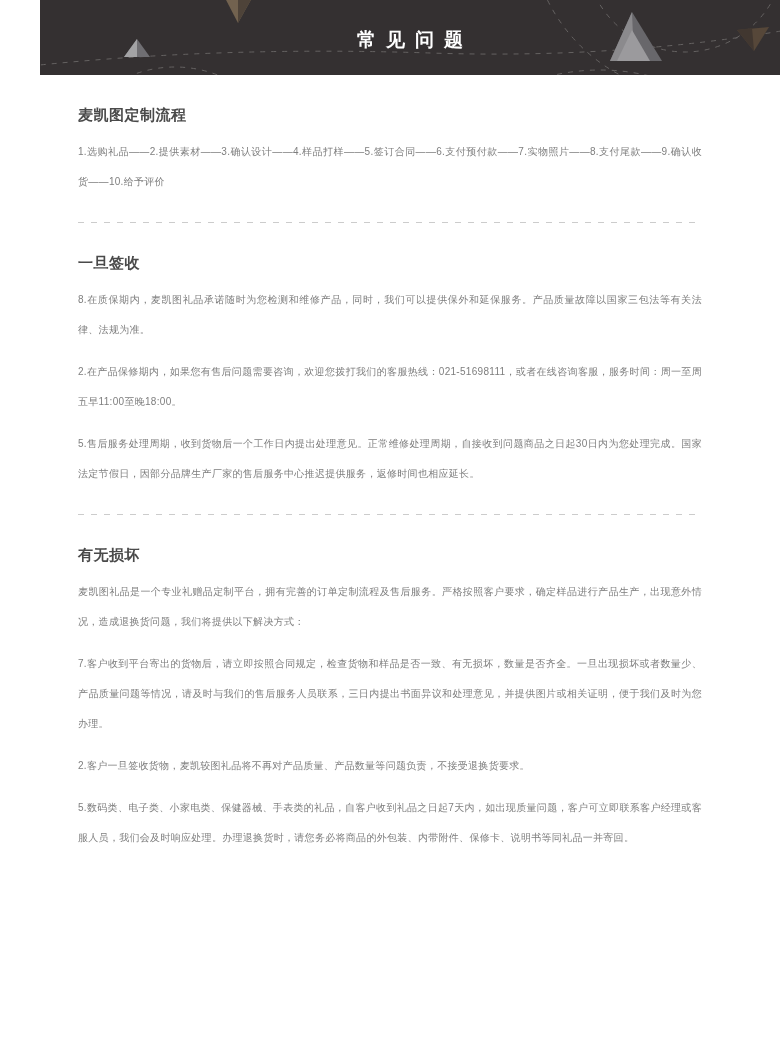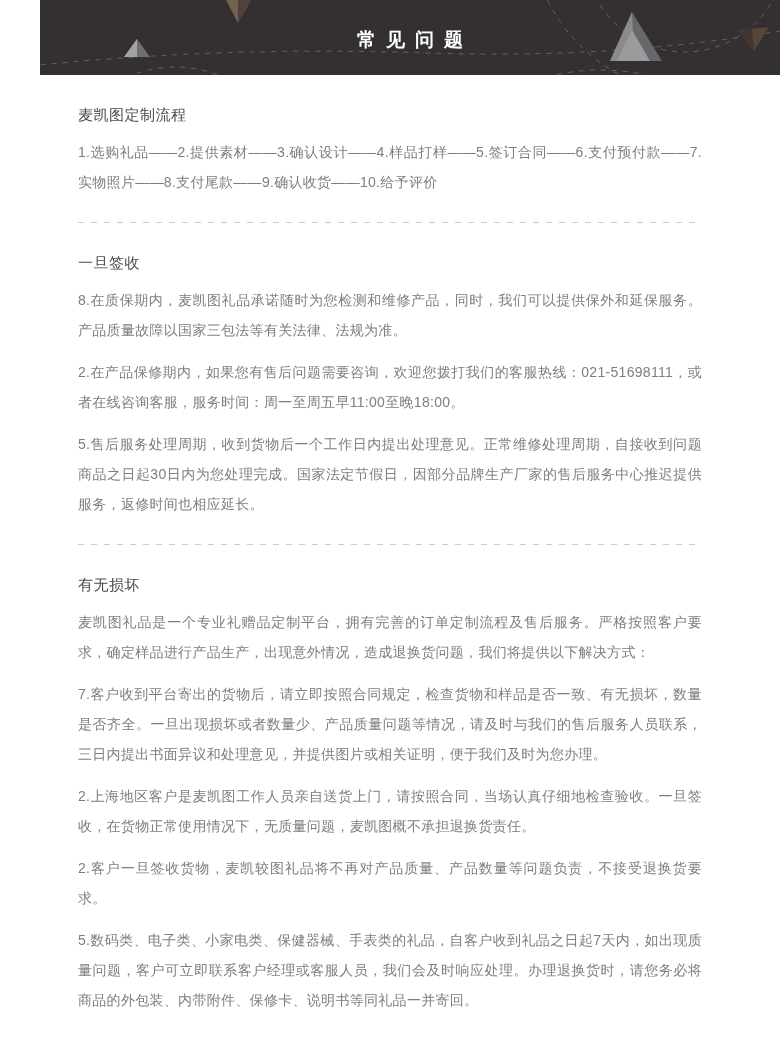--- a/index.html
+++ b/index.html
@@ -31,27 +31,27 @@
     font-weight: bold;
     letter-spacing: 10px;
     padding-left: 10px;
   }
 
   
   .content { padding: 0 78px; }
   .section-heading {
     margin: 31px 0 4px 0;
     font-size: 15px;
-    font-weight: normal;
+    font-weight: bold;
     color: #4a4a4a;
     letter-spacing: 0.5px;
   }
   .para {
     margin: 12px 0 0 0;
-    font-size: 14px;
+    font-size: 10px;
     line-height: 30px;
     color: #7e7e7e;
     letter-spacing: 0.3px;
     text-align: justify;
   }
   .divider {
     margin-top: 25px;
     height: 1px;
     background: repeating-linear-gradient(90deg, #cccccc 0 6px, transparent 6px 13px);
   }
@@ -106,19 +106,18 @@
     <p class="para">8.在质保期内，麦凯图礼品承诺随时为您检测和维修产品，同时，我们可以提供保外和延保服务。产品质量故障以国家三包法等有关法律、法规为准。</p>
     <p class="para">2.在产品保修期内，如果您有售后问题需要咨询，欢迎您拨打我们的客服热线：021-51698111，或者在线咨询客服，服务时间：周一至周五早11:00至晚18:00。</p>
     <p class="para">5.售后服务处理周期，收到货物后一个工作日内提出处理意见。正常维修处理周期，自接收到问题商品之日起30日内为您处理完成。国家法定节假日，因部分品牌生产厂家的售后服务中心推迟提供服务，返修时间也相应延长。</p>
     <div class="divider"></div>
   </div>
 
   <div class="section">
     <h2 class="section-heading">有无损坏</h2>
     <p class="para">麦凯图礼品是一个专业礼赠品定制平台，拥有完善的订单定制流程及售后服务。严格按照客户要求，确定样品进行产品生产，出现意外情况，造成退换货问题，我们将提供以下解决方式：</p>
     <p class="para">7.客户收到平台寄出的货物后，请立即按照合同规定，检查货物和样品是否一致、有无损坏，数量是否齐全。一旦出现损坏或者数量少、产品质量问题等情况，请及时与我们的售后服务人员联系，三日内提出书面异议和处理意见，并提供图片或相关证明，便于我们及时为您办理。</p>
-    <p class="para">2.上海地区客户是麦凯图工作人员亲自送货上门，请按照合同，当场认真仔细地检查验收。一旦签收，在货物正常使用情况下，无质量问题，麦凯图概不承担退换货责任。</p>
     <p class="para">2.客户一旦签收货物，麦凯较图礼品将不再对产品质量、产品数量等问题负责，不接受退换货要求。</p>
     <p class="para">5.数码类、电子类、小家电类、保健器械、手表类的礼品，自客户收到礼品之日起7天内，如出现质量问题，客户可立即联系客户经理或客服人员，我们会及时响应处理。办理退换货时，请您务必将商品的外包装、内带附件、保修卡、说明书等同礼品一并寄回。</p>
 
   </div>
 
 </div>
 
 </body></html>

